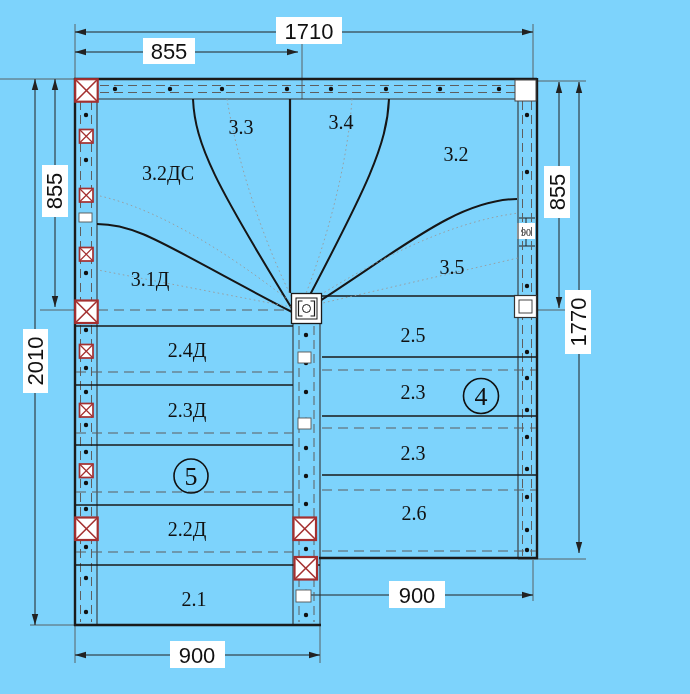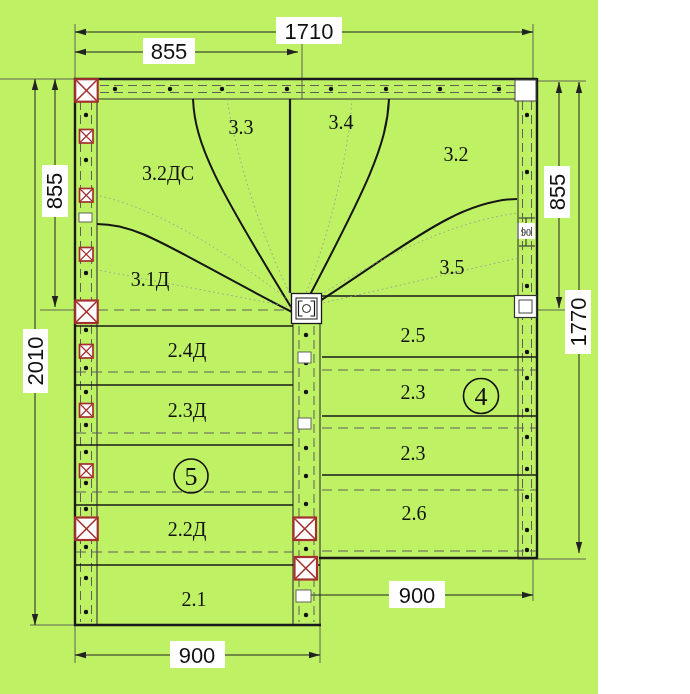--- a/index.html
+++ b/index.html
@@ -1,16 +1,16 @@
 <!DOCTYPE html>
 <html><head>
 <meta charset="utf-8">
 <style>
   html,body{margin:0;padding:0;background:#ffffff;}
-  .canvas{position:relative;width:598px;height:694px;background:#bef264;overflow:hidden;}
+  .canvas{position:relative;width:690px;height:694px;background:#7dd3fc;overflow:hidden;}
   svg{display:block;}
   text{fill:#111111;}
   .dim-text{font-family:"Liberation Sans",sans-serif;font-size:22px;}
   .dim-text-small{font-family:"Liberation Serif",serif;font-size:10px;}
   .label-text{font-family:"Liberation Serif",serif;font-size:20px;}
   .callout-text{font-family:"Liberation Serif",serif;font-size:26px;}
 </style>
 </head>
 <body>
 

